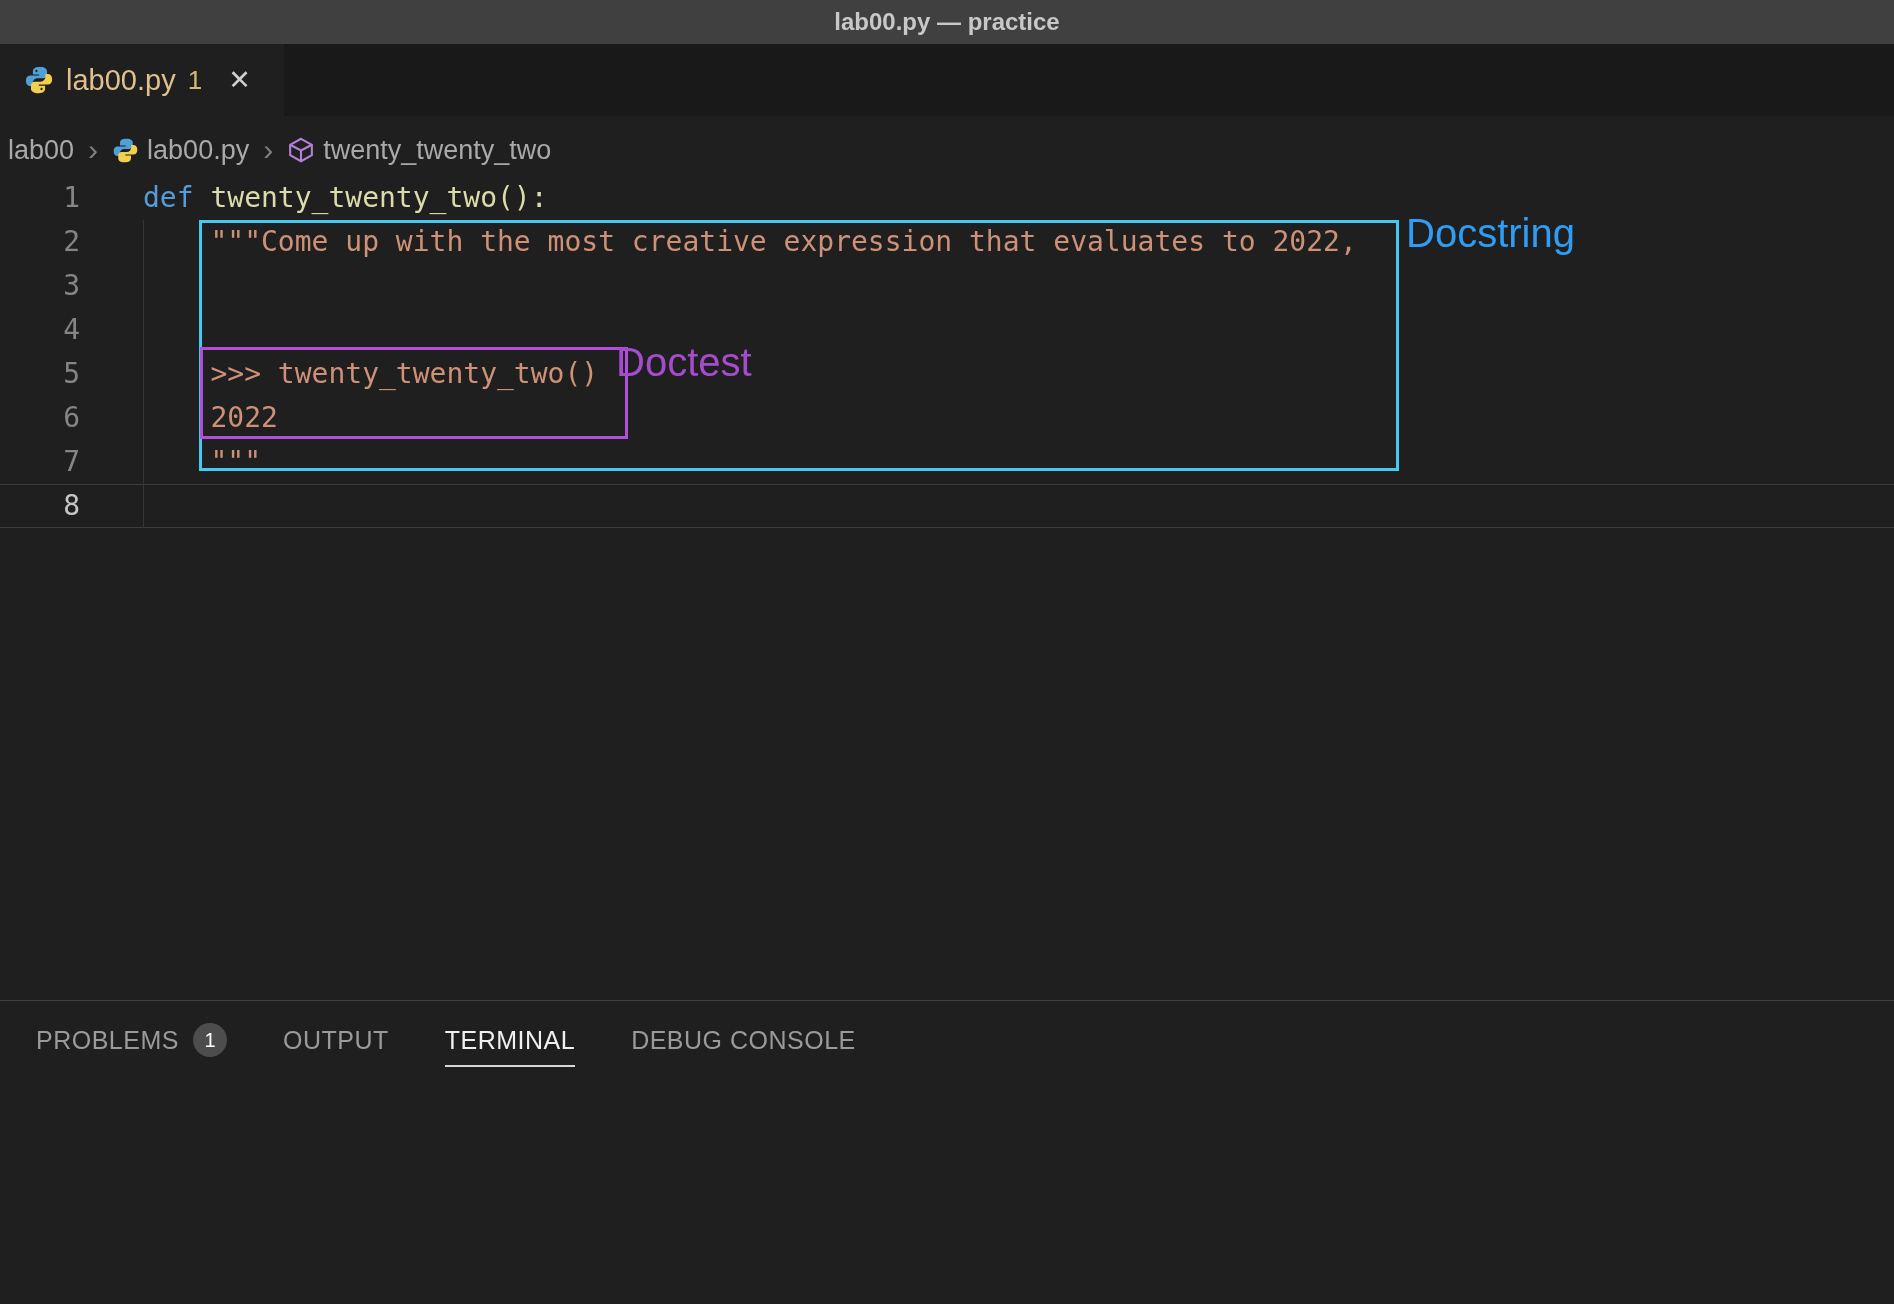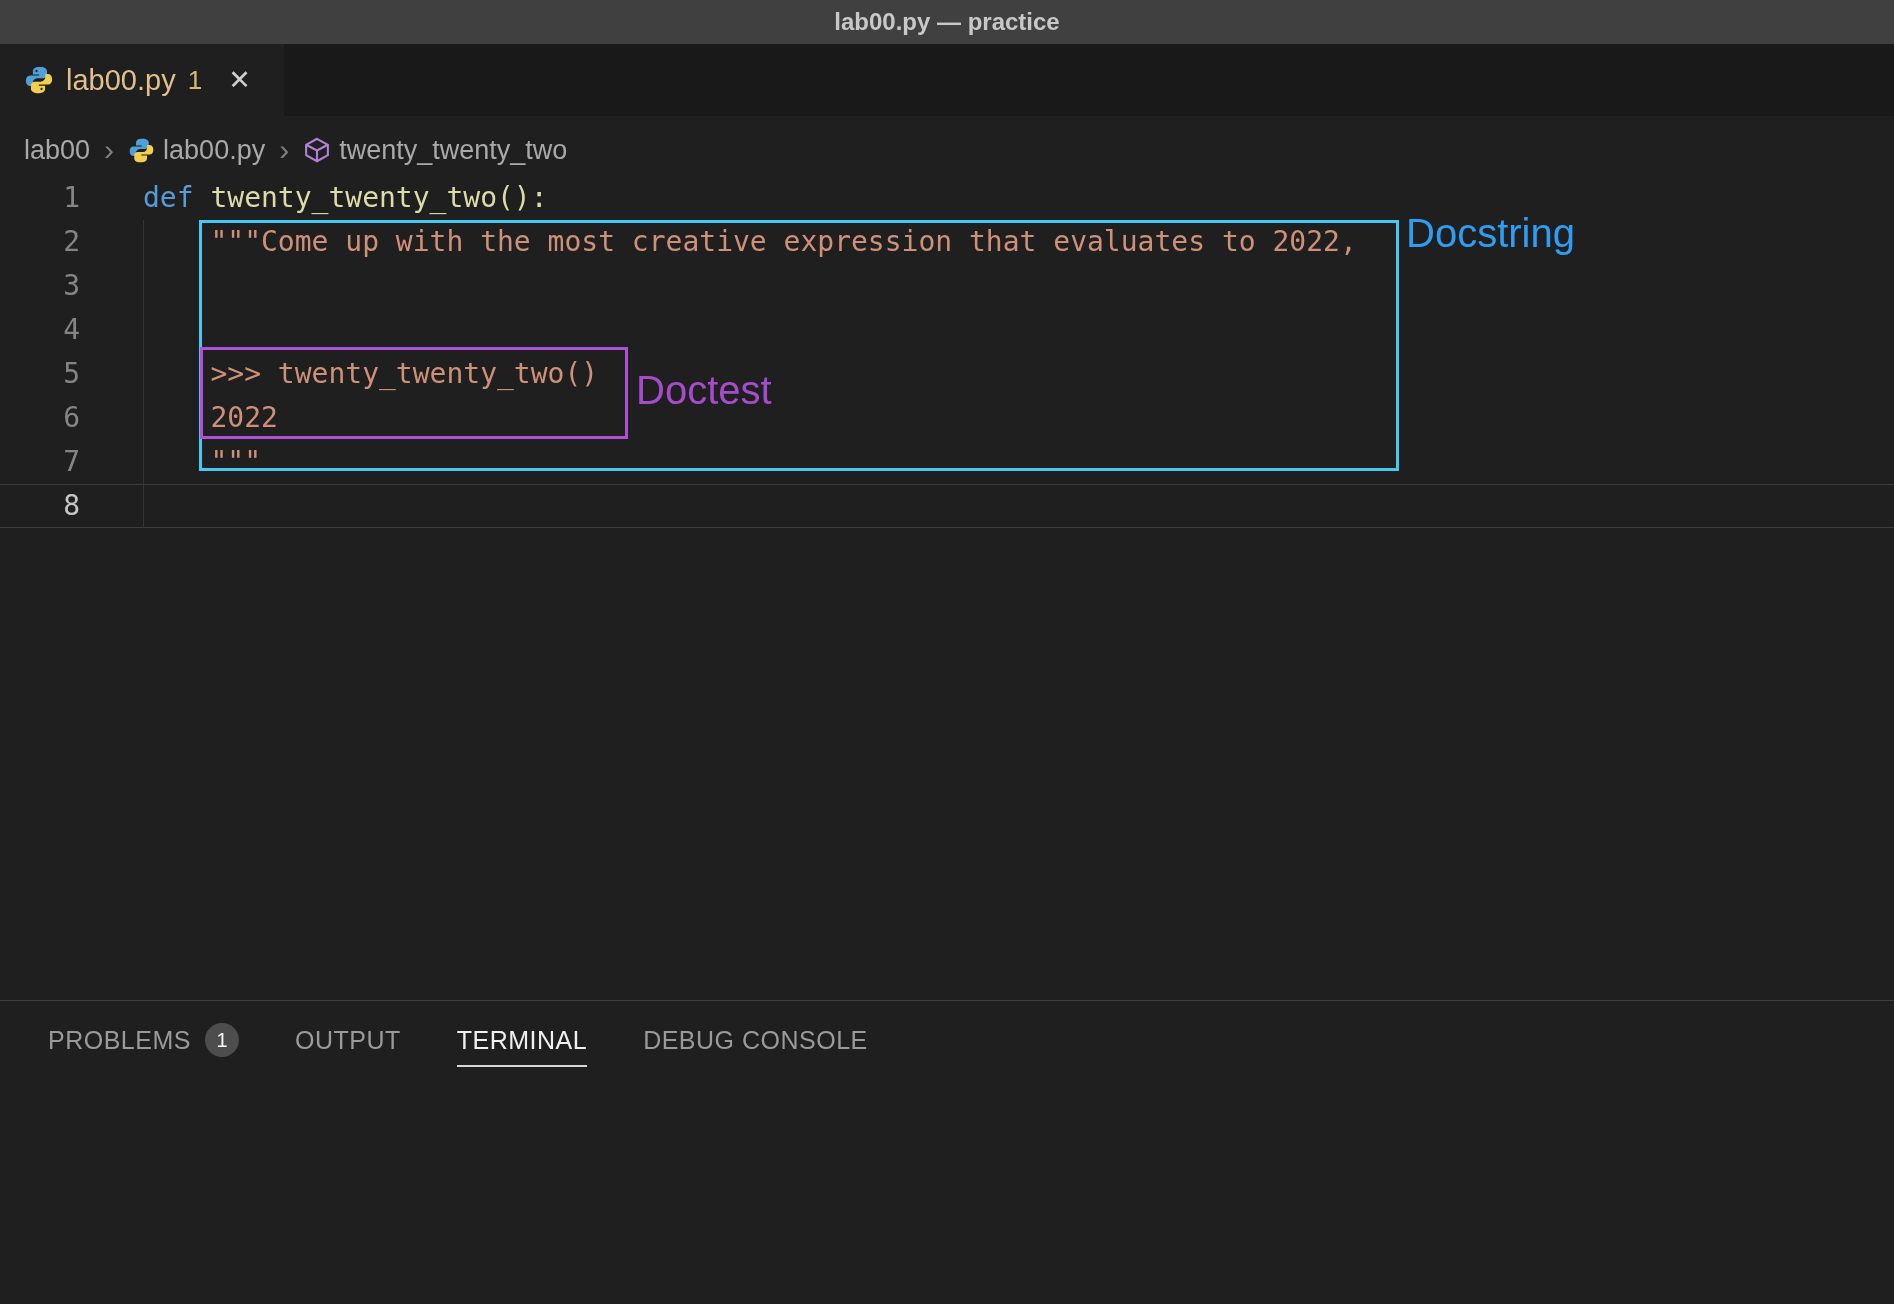--- a/index.html
+++ b/index.html
@@ -28,21 +28,21 @@
     padding:0 18px 0 24px; cursor:pointer;
   }
   .tab-label { color:#e2c08d; font-size:29px; }
   .tab-badge { color:#d7ba6f; font-size:26px; }
   .tab-close { margin-left:14px; color:#cfcfcf; font-size:27px; }
 
   
   .breadcrumb {
     position:absolute; top:120px; left:0; right:0; height:60px;
     display:flex; align-items:center; gap:12px;
-    padding-left:24px; color:#a9a9a9; font-size:27px;
+    padding-left:8px; color:#a9a9a9; font-size:27px;
   }
   .crumb { display:flex; align-items:center; gap:8px; }
   .crumb-sep { color:#7f7f7f; font-size:30px; padding:0 2px; }
 
   
   .code {
     position:absolute; top:176px; left:0; right:0;
     font-family:"DejaVu Sans Mono", monospace; font-size:28px;
   }
   .cline { display:flex; height:44px; line-height:44px; white-space:pre; }
@@ -58,26 +58,26 @@
   }
   .cline.current { border-top:1px solid #3c3c3c; border-bottom:1px solid #3c3c3c; line-height:42px; }
   .cline.current .gutter { color:#c6c6c6; }
   .indent-guide { position:absolute; left:143px; top:220px; width:1px; height:308px; background:#353535; }
 
   
   .overlay { position:absolute; pointer-events:none; }
   .box-docstring { left:199px; top:220px; width:1200px; height:251px; border:3px solid #46c8f2; }
   .box-doctest   { left:200px; top:347px; width:428px;  height:92px;  border:3px solid #b050d8; }
   .label-docstring { left:1406px; top:211px; color:#2f9df4; font-size:40px; }
-  .label-doctest   { left:636px;  top:340px; color:#a54ccd; font-size:40px;margin-top:28px; }
+  .label-doctest   { left:616px;  top:340px; color:#a54ccd; font-size:40px; }
 
   
   .panel {
     position:absolute; top:1000px; left:0; right:0; bottom:0;
-    border-top:1px solid #3f3f3f; background:#1f1f1f;padding-left:12px;
+    border-top:1px solid #3f3f3f; background:#1f1f1f;
   }
   .panel-tabs {
     display:flex; align-items:center; gap:56px;
     padding:22px 0 0 36px;
     font-size:25px; color:#9a9a9a; letter-spacing:0.5px;
   }
   .ptab { display:flex; align-items:center; padding-bottom:10px; border-bottom:2px solid transparent; cursor:pointer; }
   .ptab.active { color:#f0f0f0; border-bottom-color:#d6d6d6; }
   .pbadge {
     width:34px; height:34px; border-radius:50%;

